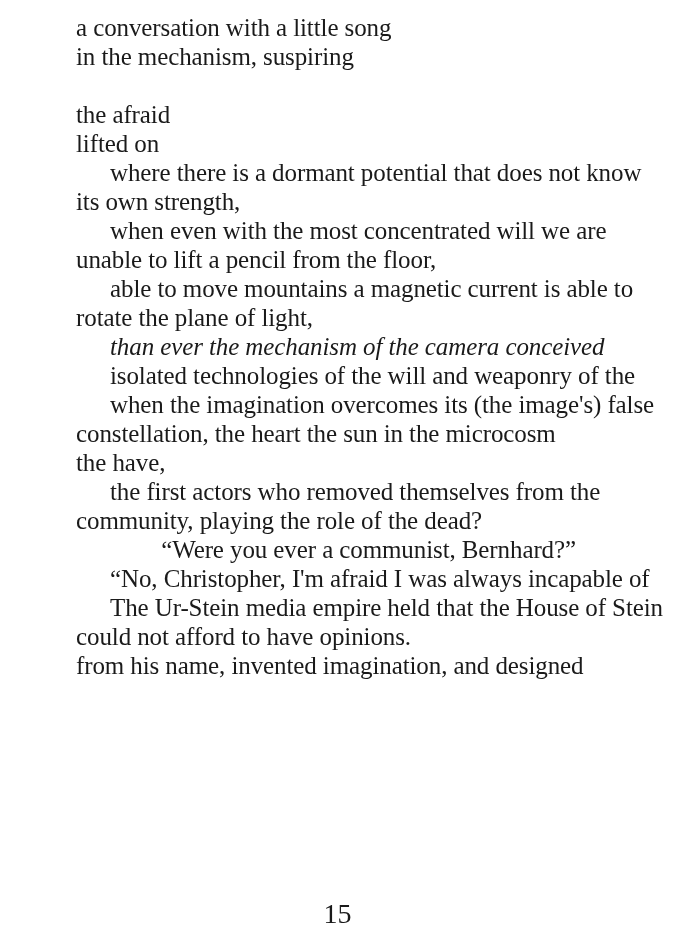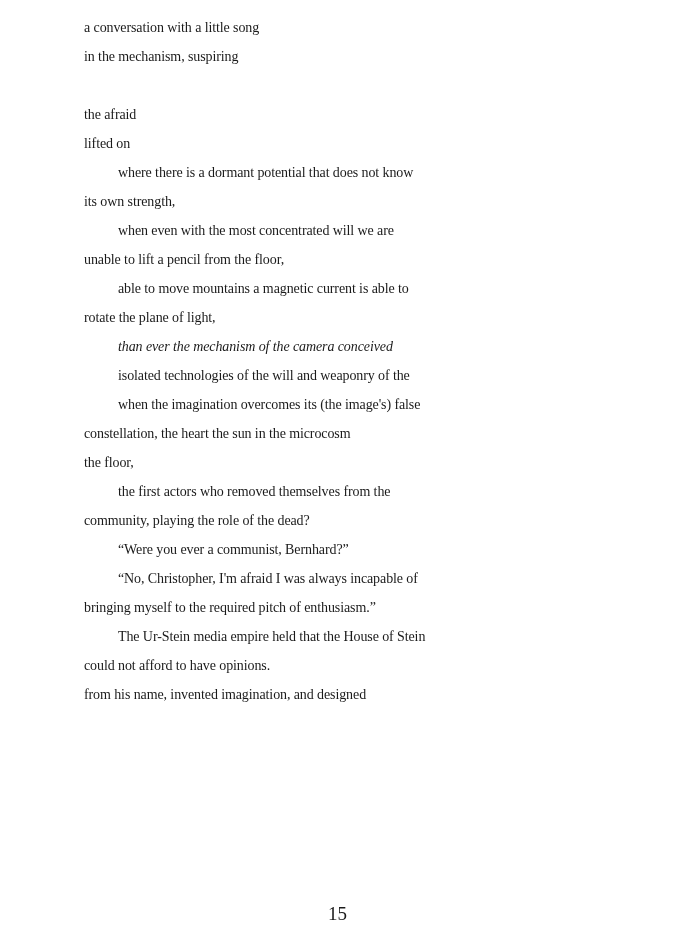--- a/index.html
+++ b/index.html
@@ -10,48 +10,49 @@
     body {
       width: 675px;
       height: 950px;
       position: relative;
       overflow: hidden;
       font-family: "Liberation Serif", "DejaVu Serif", serif;
       color: #1a1a1a;
     }
     .page-text {
       position: absolute;
-      left: 84px;
+      left: 76px;
       top: 13px;
       width: 500px;
-      font-size: 14px;
+      font-size: 25px;
       line-height: 29px;
       letter-spacing: -0.1px;
     }
     .line {
       display: block;
       white-space: nowrap;
       height: 29px;
     }
     .indent {
       padding-left: 34px;
+      text-align: right;
     }
     .italic {
       font-style: italic;
     }
     .blank {
       height: 29px;
     }
     .page-number {
       position: absolute;
       left: 0;
       width: 675px;
       top: 900px;
       text-align: center;
-      font-size: 19px;
+      font-size: 28px;
       line-height: 28px;
     }
   </style>
 </head>
 <body>
 
 <div class="page-text" id="page-text">
     <span class="line">a conversation with a little song</span>
     <span class="line">in the mechanism, suspiring</span>
     <span class="line blank"></span>
@@ -60,24 +61,23 @@
     <span class="line indent">where there is a dormant potential that does not know</span>
     <span class="line">its own strength,</span>
     <span class="line indent">when even with the most concentrated will we are</span>
     <span class="line">unable to lift a pencil from the floor,</span>
     <span class="line indent">able to move mountains a magnetic current is able to</span>
     <span class="line">rotate the plane of light,</span>
     <span class="line indent italic">than ever the mechanism of the camera conceived</span>
     <span class="line indent">isolated technologies of the will and weaponry of the</span>
     <span class="line indent">when the imagination overcomes its (the image's) false</span>
     <span class="line">constellation, the heart the sun in the microcosm</span>
-    <span class="line">the floor,</span>
+    <span class="line">the have,</span>
     <span class="line indent">the first actors who removed themselves from the</span>
     <span class="line">community, playing the role of the dead?</span>
     <span class="line indent">“Were you ever a communist, Bernhard?”</span>
     <span class="line indent">“No, Christopher, I'm afraid I was always incapable of</span>
-    <span class="line">bringing myself to the required pitch of enthusiasm.”</span>
     <span class="line indent">The Ur-Stein media empire held that the House of Stein</span>
     <span class="line">could not afford to have opinions.</span>
     <span class="line">from his name, invented imagination, and designed</span>
   </div>
 
 <div class="page-number">15</div>
 
 </body></html>

